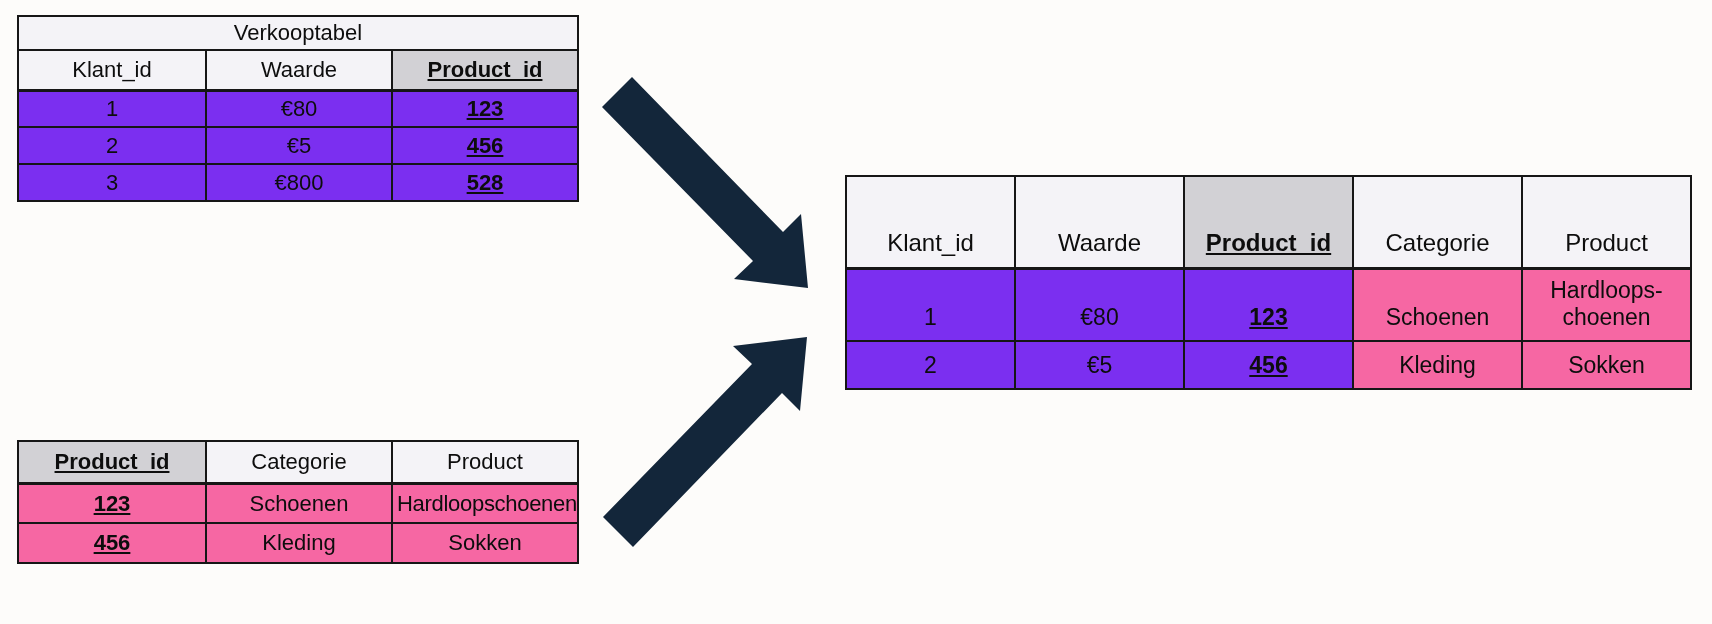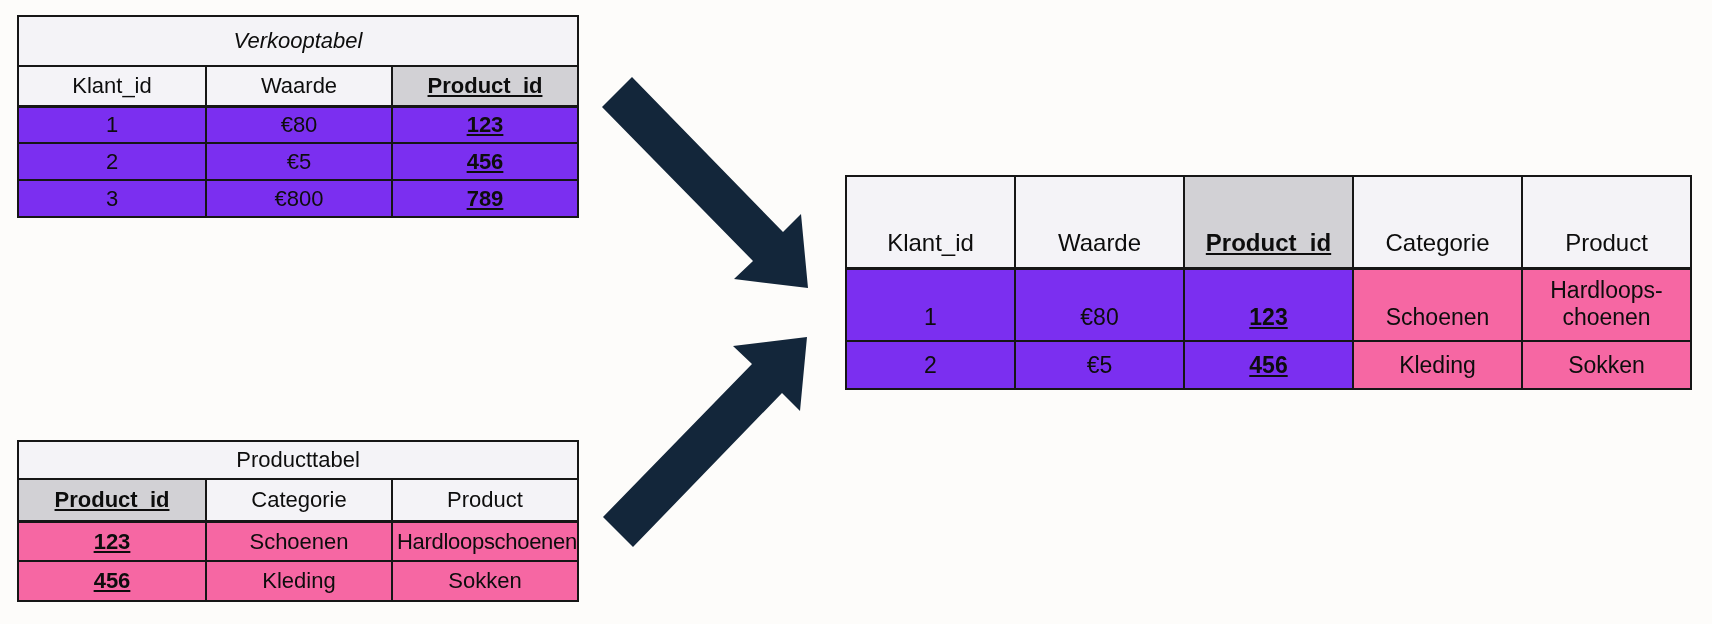--- a/index.html
+++ b/index.html
@@ -54,56 +54,53 @@
 
 <div class="canvas">
 
   <table class="tbl" style="left:17px; top:15px; width:560px;">
     <colgroup>
         <col style="width:188px">
         <col style="width:186px">
         <col style="width:186px">
       </colgroup>
     <tbody>
-      <tr style="height:50px;font-style:italic;">
+      <tr style="height:34px;">
         <td colspan="3" class="title-cell">Verkooptabel</td>
       </tr>
       <tr class="r-head" style="height:40px;">
         <td class="h-light">Klant_id</td>
         <td class="h-light">Waarde</td>
         <td class="h-gray bold">Product_id</td>
       </tr>
       <tr style="height:37px;">
         <td class="c-purple">1</td>
         <td class="c-purple">€80</td>
         <td class="c-purple bold">123</td>
       </tr>
       <tr style="height:37px;">
         <td class="c-purple">2</td>
         <td class="c-purple">€5</td>
         <td class="c-purple bold">456</td>
       </tr>
       <tr style="height:37px;">
         <td class="c-purple">3</td>
         <td class="c-purple">€800</td>
-        <td class="c-purple bold">789</td>
+        <td class="c-purple bold">528</td>
       </tr>
     </tbody>
   </table>
 
   <table class="tbl" style="left:17px; top:440px; width:560px;">
     <colgroup>
         <col style="width:188px">
         <col style="width:186px">
         <col style="width:186px">
       </colgroup>
     <tbody>
-      <tr style="height:38px;">
-        <td colspan="3" class="title-cell">Producttabel</td>
-      </tr>
       <tr class="r-head" style="height:42px;">
         <td class="h-gray bold">Product_id</td>
         <td class="h-light">Categorie</td>
         <td class="h-light">Product</td>
       </tr>
       <tr style="height:40px;">
         <td class="c-pink bold">123</td>
         <td class="c-pink">Schoenen</td>
         <td class="c-pink small">Hardloopschoenen</td>
       </tr>

